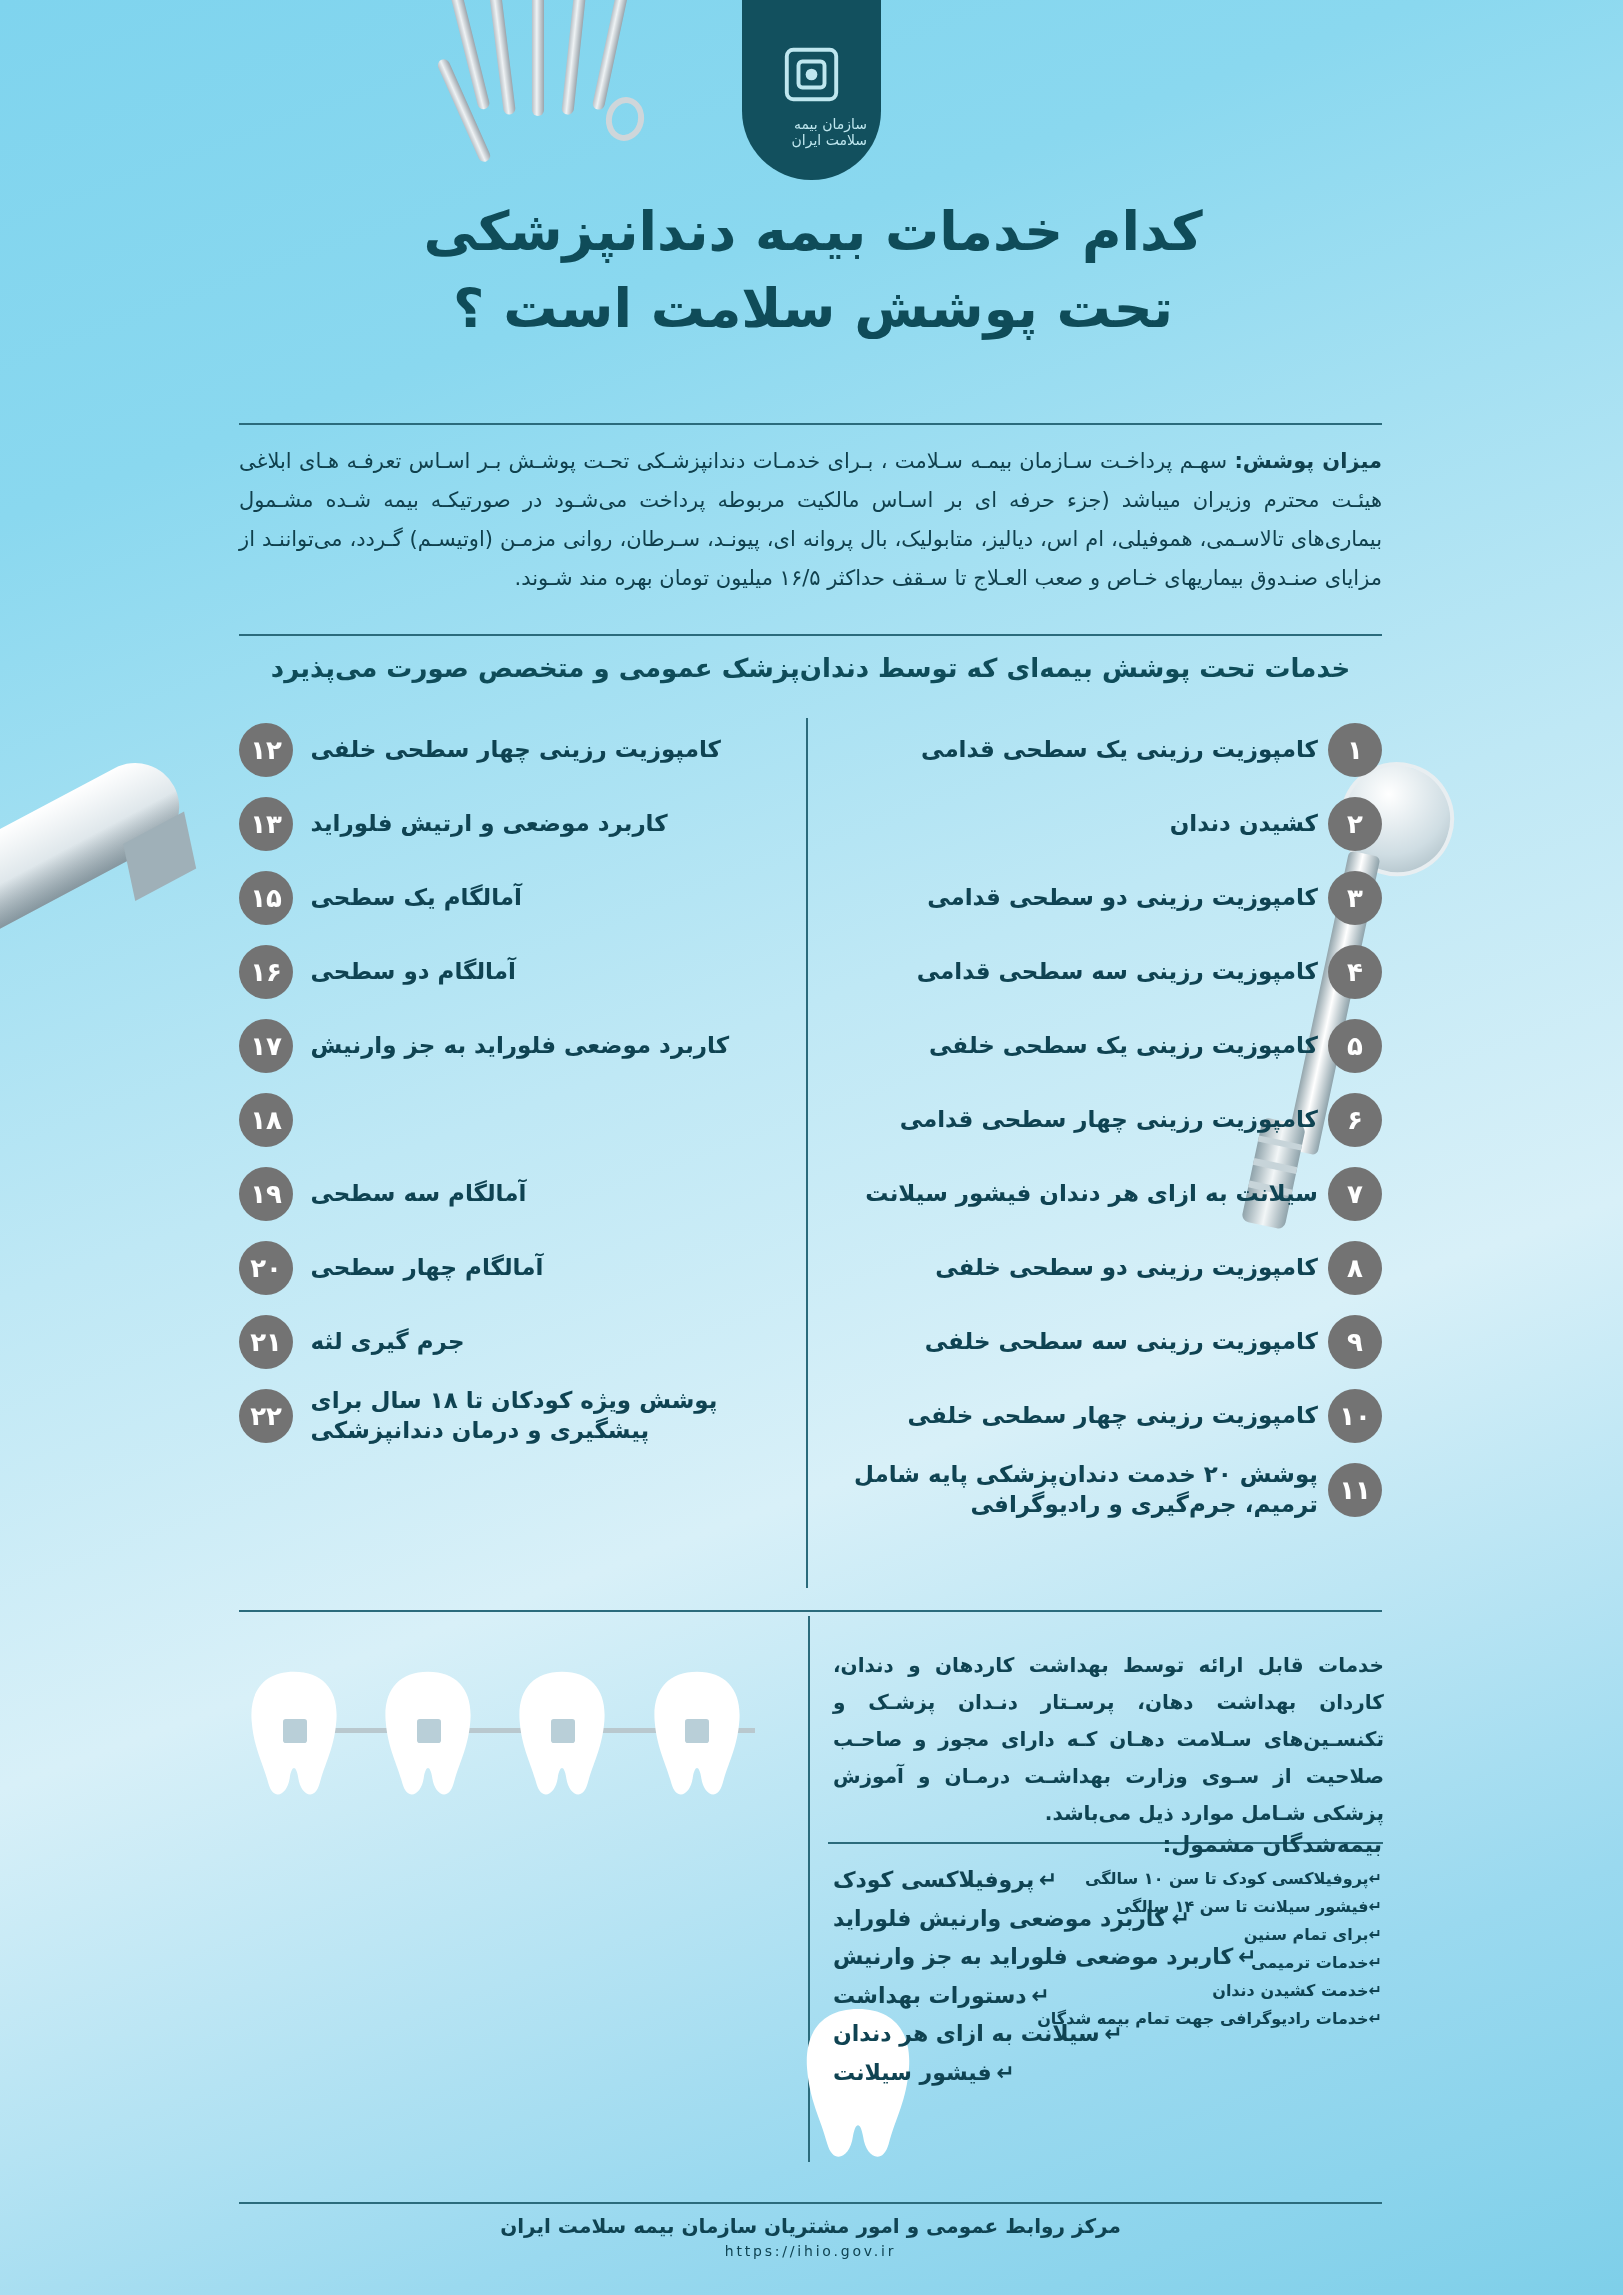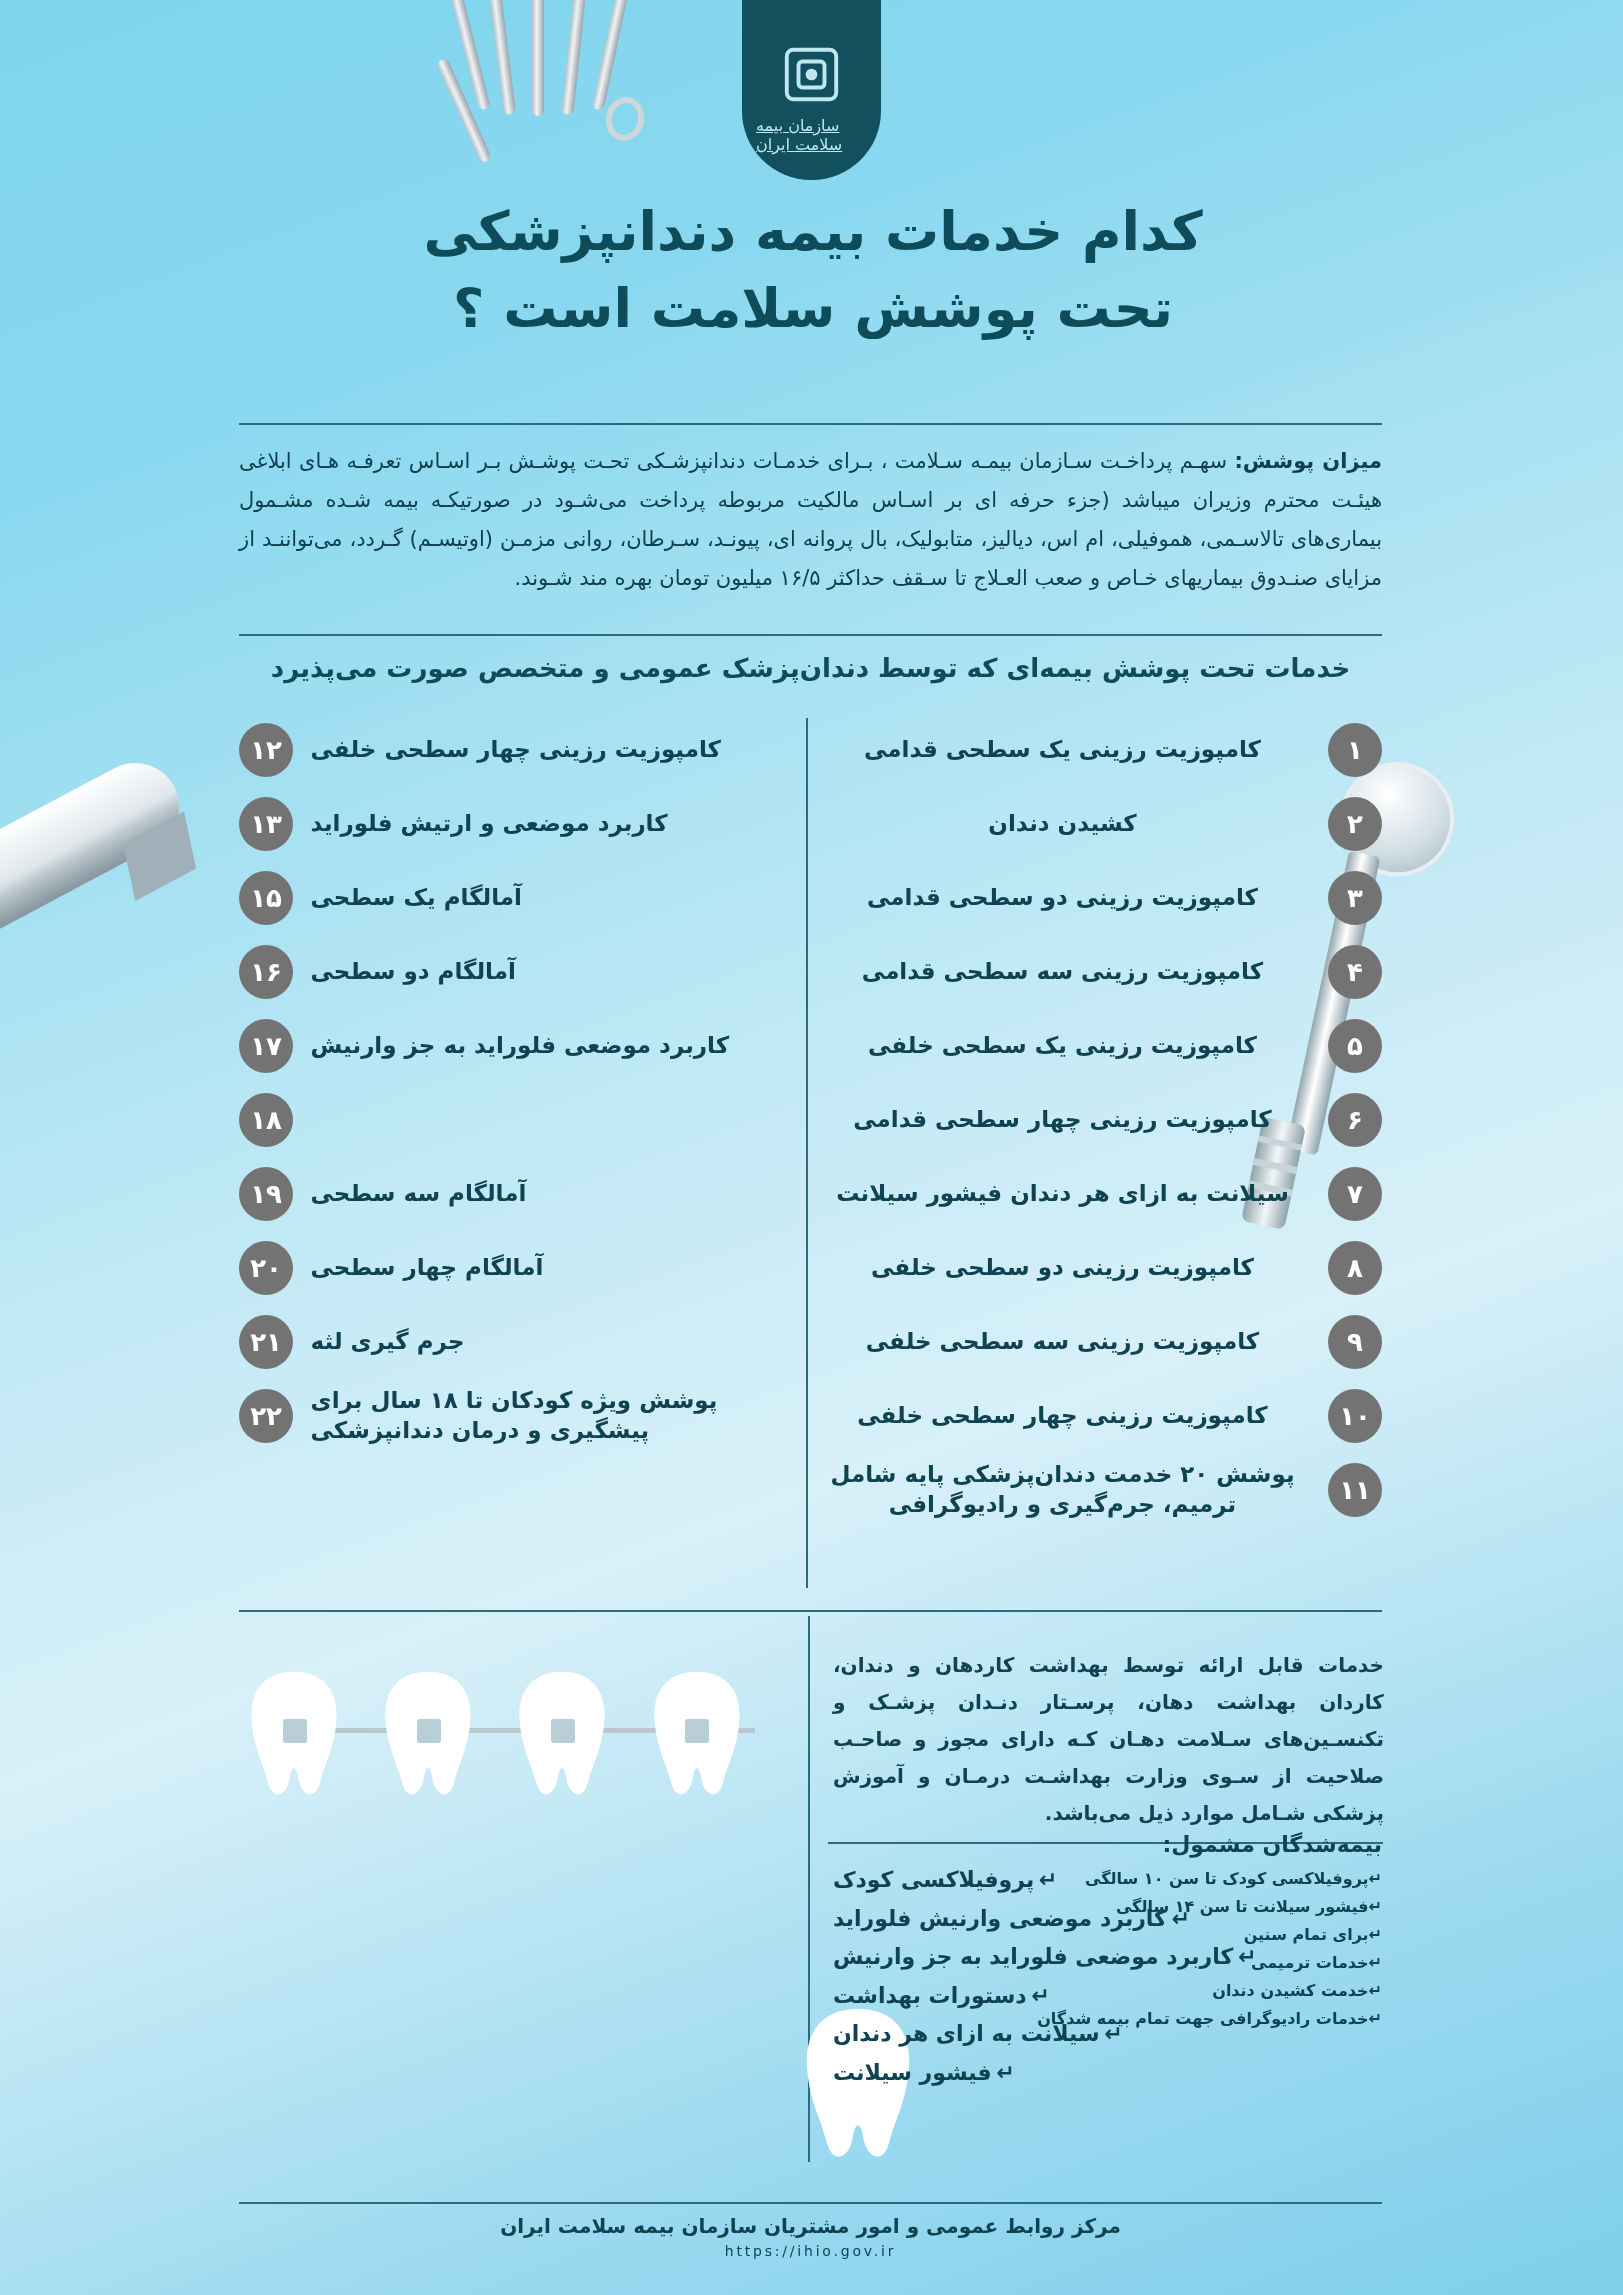--- a/index.html
+++ b/index.html
@@ -15,21 +15,21 @@
   
   .tools{position:absolute;top:-28px;left:453px;width:241px;height:167px;}
   .tool{position:absolute;width:12px;background:linear-gradient(90deg,#b8c0c6,#eef2f4 40%,#9aa4ab);border-radius:6px;}
   .toolhead{position:absolute;width:26px;height:32px;border:6.5px solid #cfd6da;border-radius:50%;}
 
   .logo-shield{
     position:absolute;top:0;left:742px;width:139px;height:180px;
     background:#12505e;border-radius:0 0 69px 69px;
   }
   .logo-mark{position:absolute;top:42px;left:779px;width:65px;height:65px;}
-  .logo-text{position:absolute;top:116px;left:756px;width:111px;text-align:left;color:#bfe7ef;font-size:16px;letter-spacing:0.5px;text-decoration:underline;}
+  .logo-text{position:absolute;top:116px;left:756px;width:111px;text-align:right;color:#bfe7ef;font-size:14px;letter-spacing:0.5px;}
 
   .mirror{position:absolute;top:759px;left:1259px;width:194px;height:509px;transform:rotate(18deg);}
   .mirror-disc{position:absolute;top:0;left:18.5px;width:106px;height:106px;border-radius:50%;background:radial-gradient(circle at 35% 30%,#ffffff,#cfdde3 60%,#9fb2ba);border:4.6px solid #e8eef1;}
   .mirror-stem{position:absolute;top:99px;left:56px;width:32px;height:305px;background:linear-gradient(90deg,#94a6ad,#ffffff 45%,#8fa3ab);border-radius:5.6px;transform:rotate(-6deg);}
   .mirror-grip{position:absolute;top:379px;left:46px;width:44px;height:106px;background:linear-gradient(90deg,#8fa3ab,#f2f6f7 50%,#8fa3ab);border-radius:7.4px;transform:rotate(-6deg);}
   .grip-line{position:absolute;left:0;width:100%;height:6.5px;background:#c7d4d9;}
 
   .tube{position:absolute;top:759px;left:-60px;width:352px;height:352px;transform:rotate(-28deg);}
   .tube-body{position:absolute;top:28px;left:18.5px;width:278px;height:88px;border-radius:44px;background:linear-gradient(180deg,#ffffff,#dfe7eb 55%,#aab8bf);}
   .tube-shadow{position:absolute;top:28px;left:18.5px;width:278px;height:88px;border-radius:44px;background:linear-gradient(180deg,rgba(0,0,0,0) 55%,rgba(90,110,120,.45));}
@@ -73,21 +73,21 @@
   .col.right{right:0;}
   .col.left{left:0;}
   .divider{position:absolute;top:4.6px;left:567px;width:1.9px;height:870px;background:#2b6b7c;}
 
   .item{position:relative;height:74px;display:flex;align-items:center;direction:rtl;}
   .badge{
     flex:0 0 auto;width:54px;height:54px;border-radius:50%;
     background:#737373;color:#ffffff;display:flex;align-items:center;justify-content:center;
     font-size:26px;font-weight:bold;
   }
-  .item .txt{flex:1 1 auto;padding-left:0;padding-right:30px;text-align:center;
+  .item .txt{flex:1 1 auto;padding-left:0;padding-right:10px;text-align:right;
     font-size:23px;font-weight:bold;color:#0f4352;line-height:1.3;}
   .col.left .item{flex-direction:row-reverse;}
   .col.left .item .txt{text-align:left;padding-right:0;padding-left:17.6px;}
 
   
   .bot-rule{position:absolute;top:1610px;right:241px;width:1143px;height:1.9px;background:#2b6b7c;}
   .bot-divider{position:absolute;top:1616px;left:808px;width:1.9px;height:546px;background:#2b6b7c;}
   .bot-divider2{position:absolute;top:1842px;left:828px;width:555px;height:1.9px;background:#2b6b7c;}
 
   .right-panel{position:absolute;top:1647px;left:833px;width:551px;direction:rtl;text-align:justify;}

